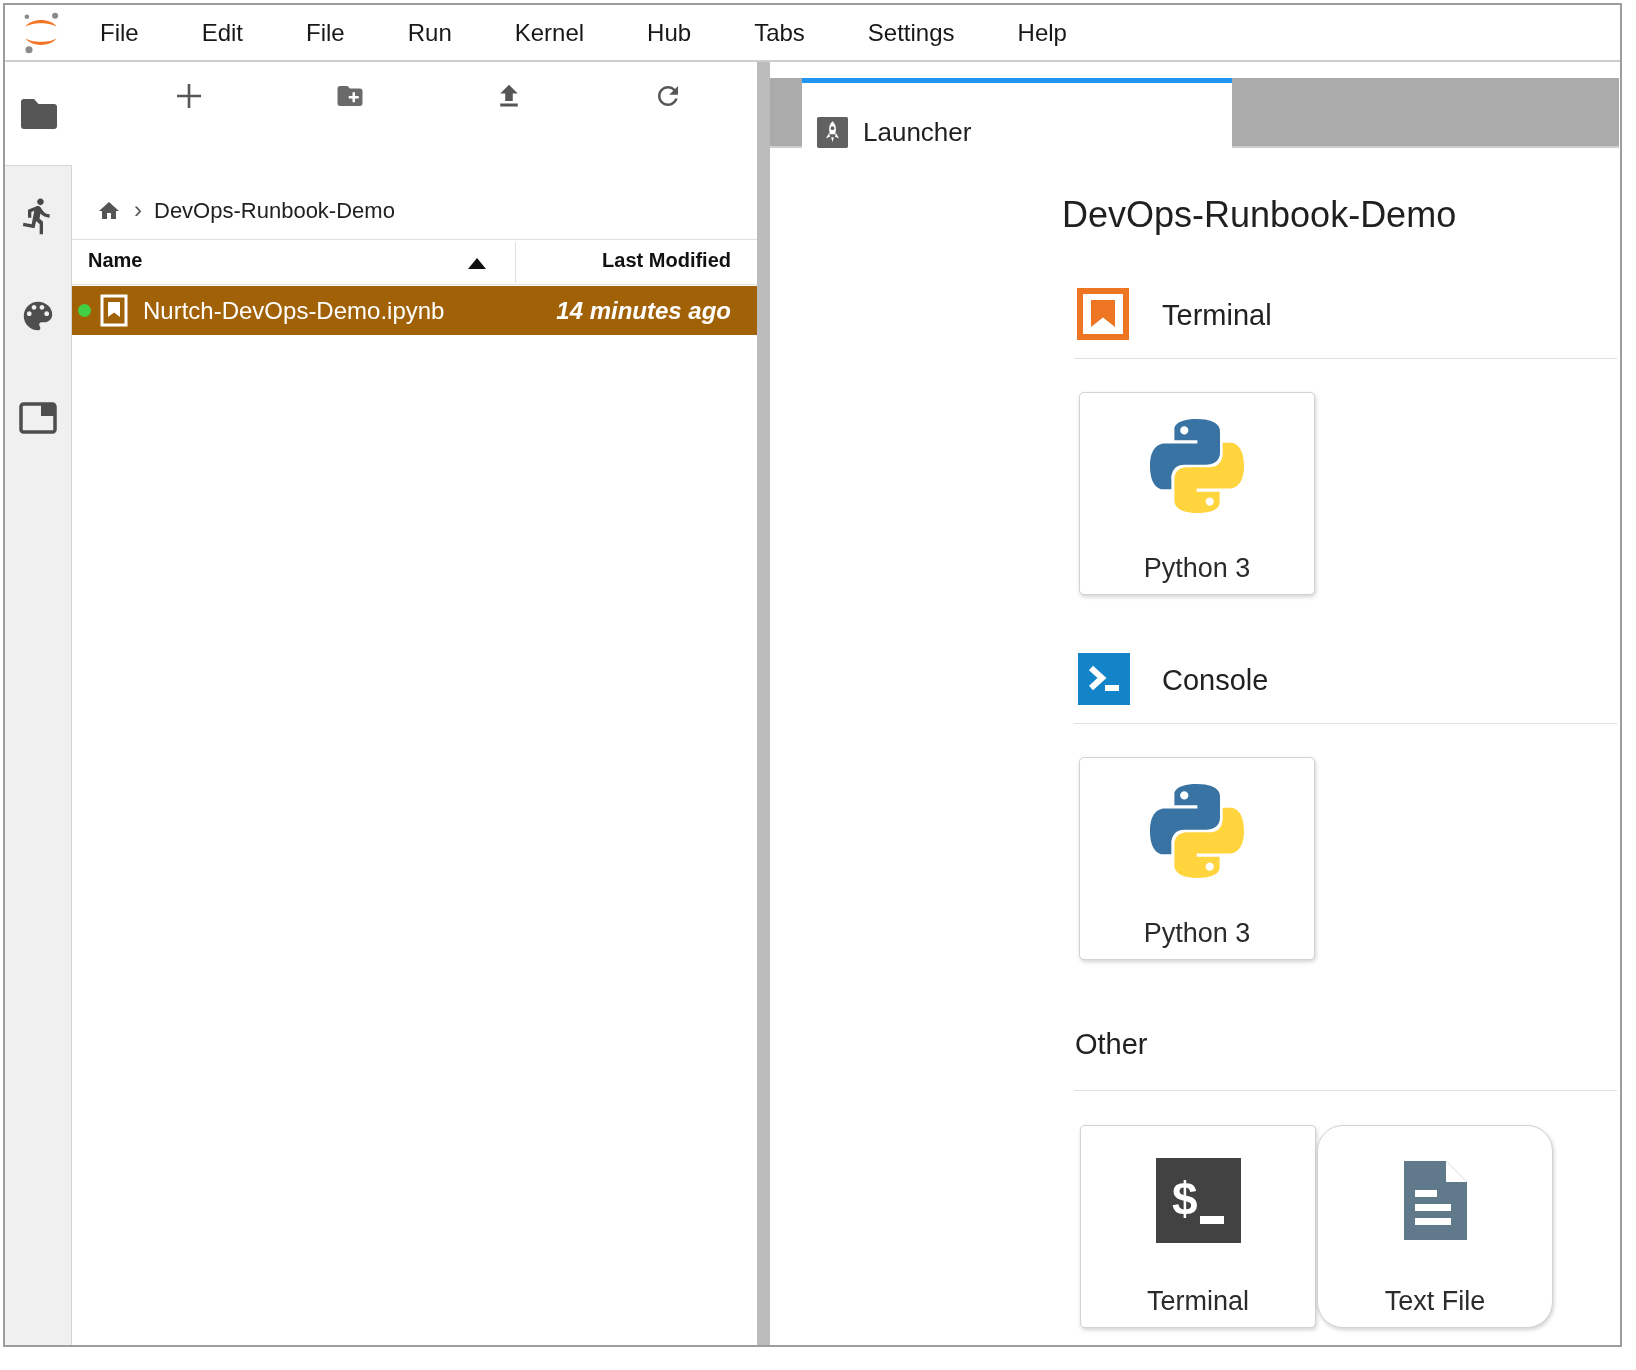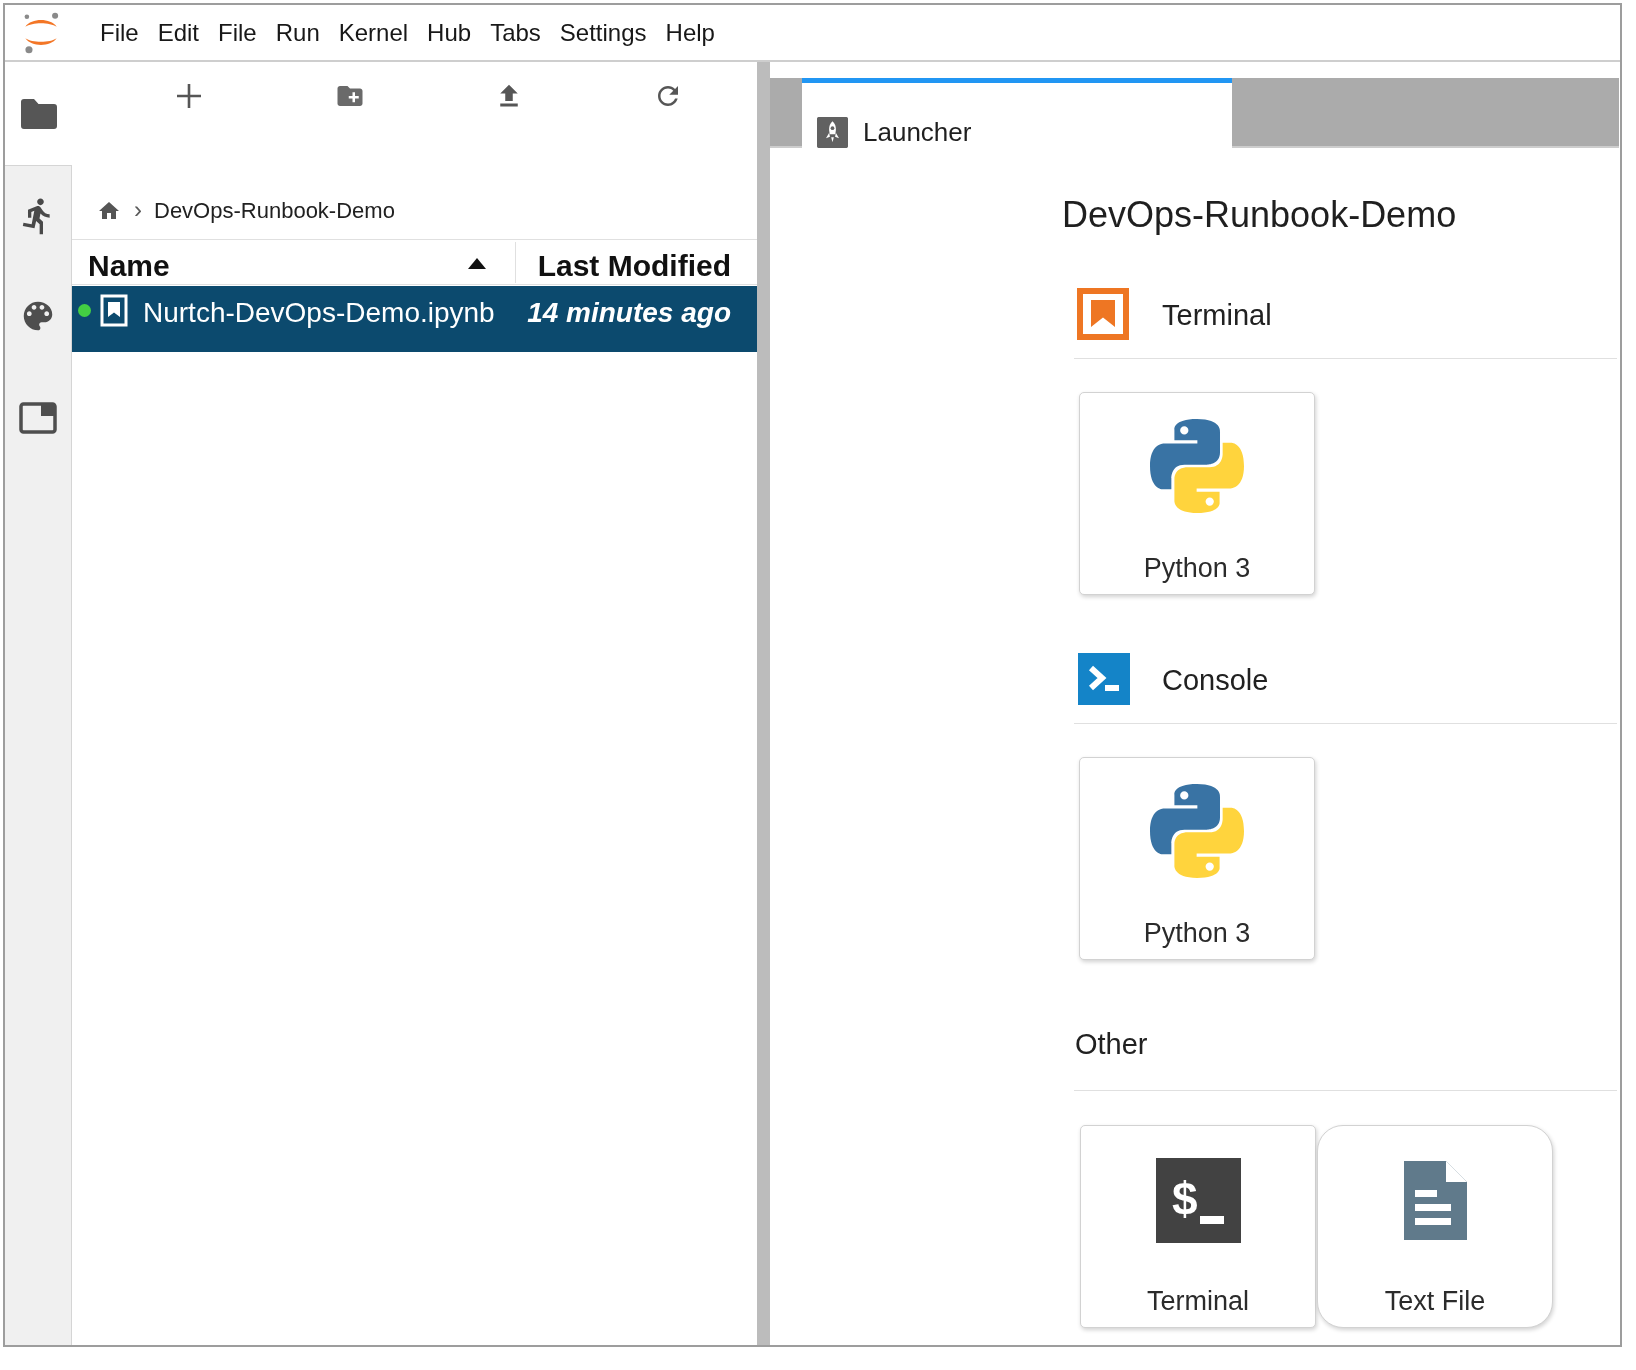--- a/index.html
+++ b/index.html
@@ -8,21 +8,21 @@
   .abs { position:absolute; }
 
   
   .frame { left:3px; top:3px; width:1619px; height:1344px;
            border:2px solid #9d9d9d; pointer-events:none; z-index:50; }
 
   
   .menubar { left:5px; top:5px; width:1615px; height:57px; background:#fff;
              border-bottom:2px solid #cecece; display:flex; align-items:center; }
   .logo { width:46px; height:46px; margin-left:13px; }
-  .menu-items { display:flex; gap:19px; margin-left:36px; font-size:24px; color:#181818; }
+  .menu-items { display:flex; gap:63px; margin-left:36px; font-size:24px; color:#181818; }
   .menu-item { cursor:default; }
 
   
   .side-white { left:5px; top:62px; width:67px; height:103px; background:#fff;
                 display:flex; align-items:center; justify-content:center; }
   .side-gray  { left:5px; top:165px; width:67px; height:1180px; background:#f0f0f0;
                 border-top:1px solid #d5d5d5; border-right:1px solid #d5d5d5; }
   .side-btn { position:absolute; left:0; width:66px; height:56px;
               display:flex; align-items:center; justify-content:center; }
 
@@ -30,29 +30,29 @@
   .files { left:72px; top:62px; width:685px; height:1283px; background:#fff; }
   .fb-toolbar { position:absolute; left:0; top:0; width:100%; height:66px;
                 display:flex; align-items:center; }
   .tb-btn { position:absolute; top:12px; width:44px; height:44px;
             display:flex; align-items:center; justify-content:center; }
   .crumbs { position:absolute; left:24px; top:130px; height:38px;
             display:flex; align-items:center; gap:12px; font-size:22px; color:#212121; }
   .crumb-sep { color:#5a5a5a; font-size:24px; margin-top:-3px; }
   .list-head { position:absolute; left:0; top:177px; width:100%; height:46px;
                border-top:1px solid #e0e0e0; border-bottom:1px solid #e0e0e0;
-               font-size:30px; font-weight:bold; color:#111; }
+               font-size:20px; font-weight:bold; color:#111; }
   .col-name { position:absolute; left:16px; top:9px; }
   .sort-tri { position:absolute; left:396px; top:18px; width:0; height:0;
               border-left:9px solid transparent; border-right:9px solid transparent;
               border-bottom:11px solid #111; }
   .col-div { position:absolute; left:443px; top:2px; width:1px; height:41px; background:#e0e0e0; }
   .col-mod { position:absolute; right:26px; top:9px; }
-  .file-row { position:absolute; left:0; top:224px; width:100%; height:66px;
-              background:#0c4a6e; color:#fff; font-size:28px; }
+  .file-row { position:absolute; left:0; top:224px; width:100%; height:49px;
+              background:#a16207; color:#fff; font-size:24px; }
   .run-dot { position:absolute; left:6px; top:18px; width:13px; height:13px;
              border-radius:50%; background:#43cf43; }
   .row-name { position:absolute; left:71px; top:11px; font-weight:500; }
   .row-mod  { position:absolute; right:26px; top:11px; font-weight:600;font-style:italic; }
 
   
   .splitter { left:757px; top:62px; width:13px; height:1283px; background:#bcbcbc; }
 
   
   .launcher { left:770px; top:62px; width:849px; height:1283px; background:#fff; }

